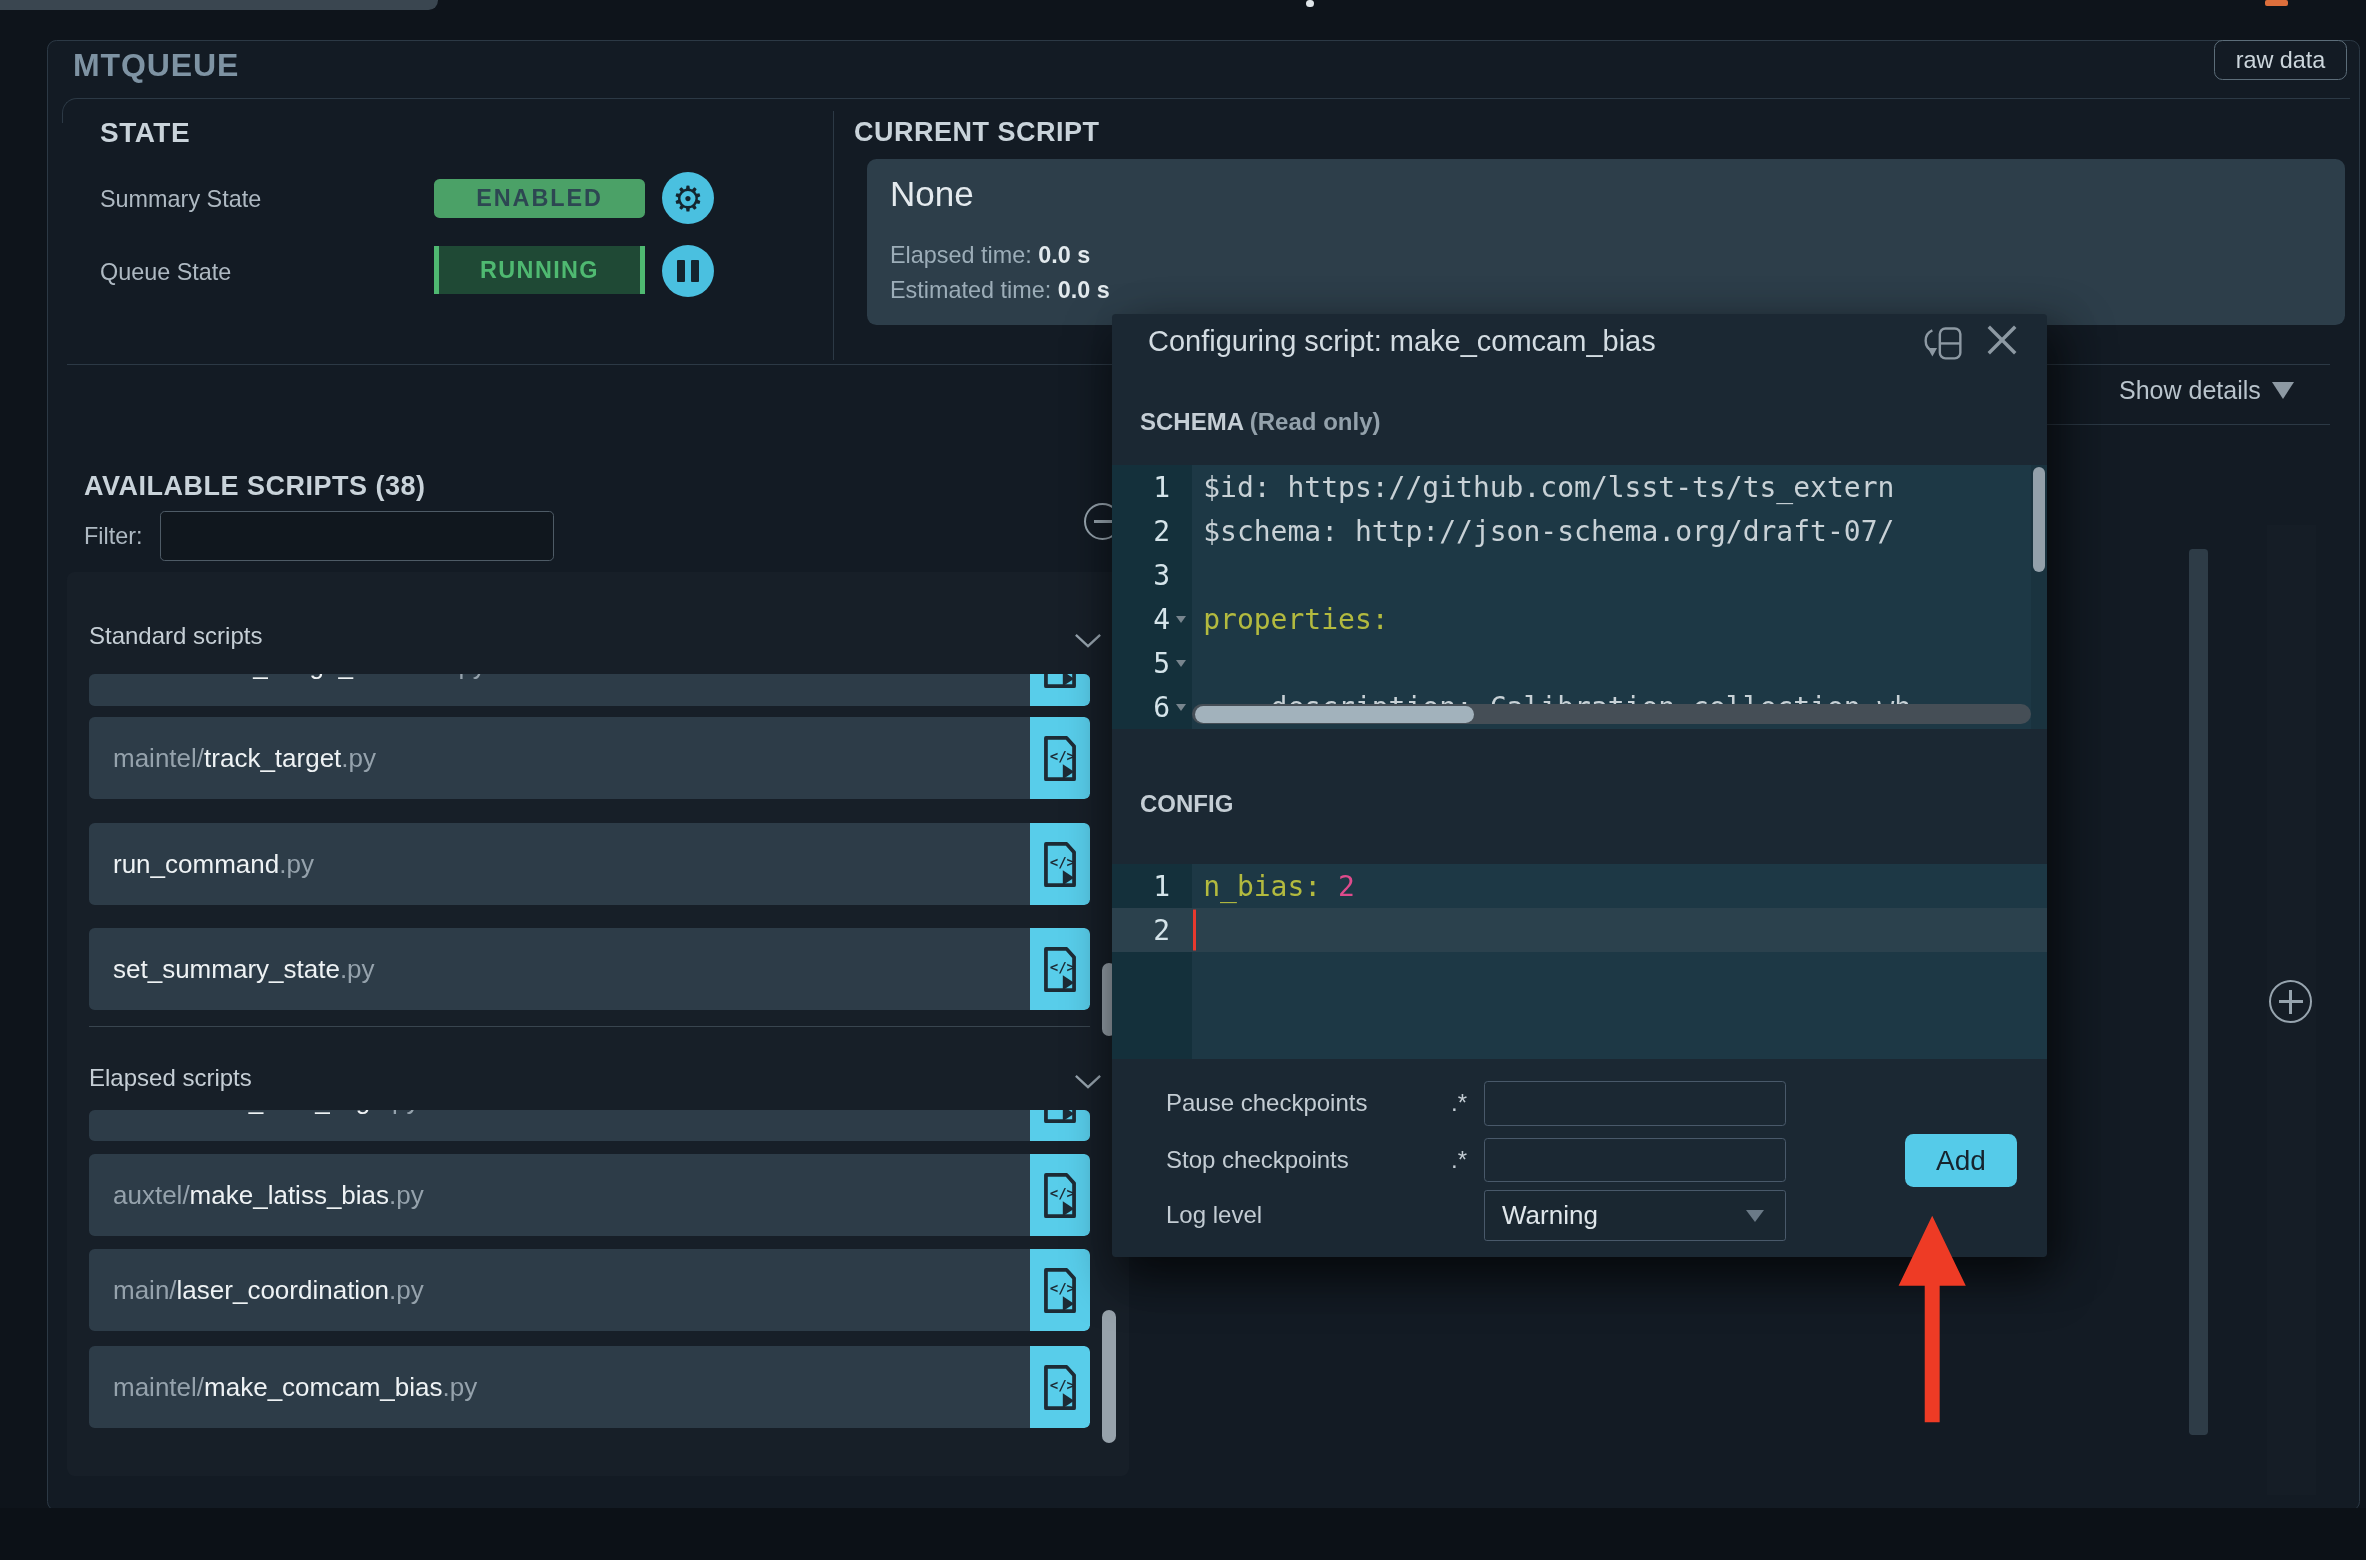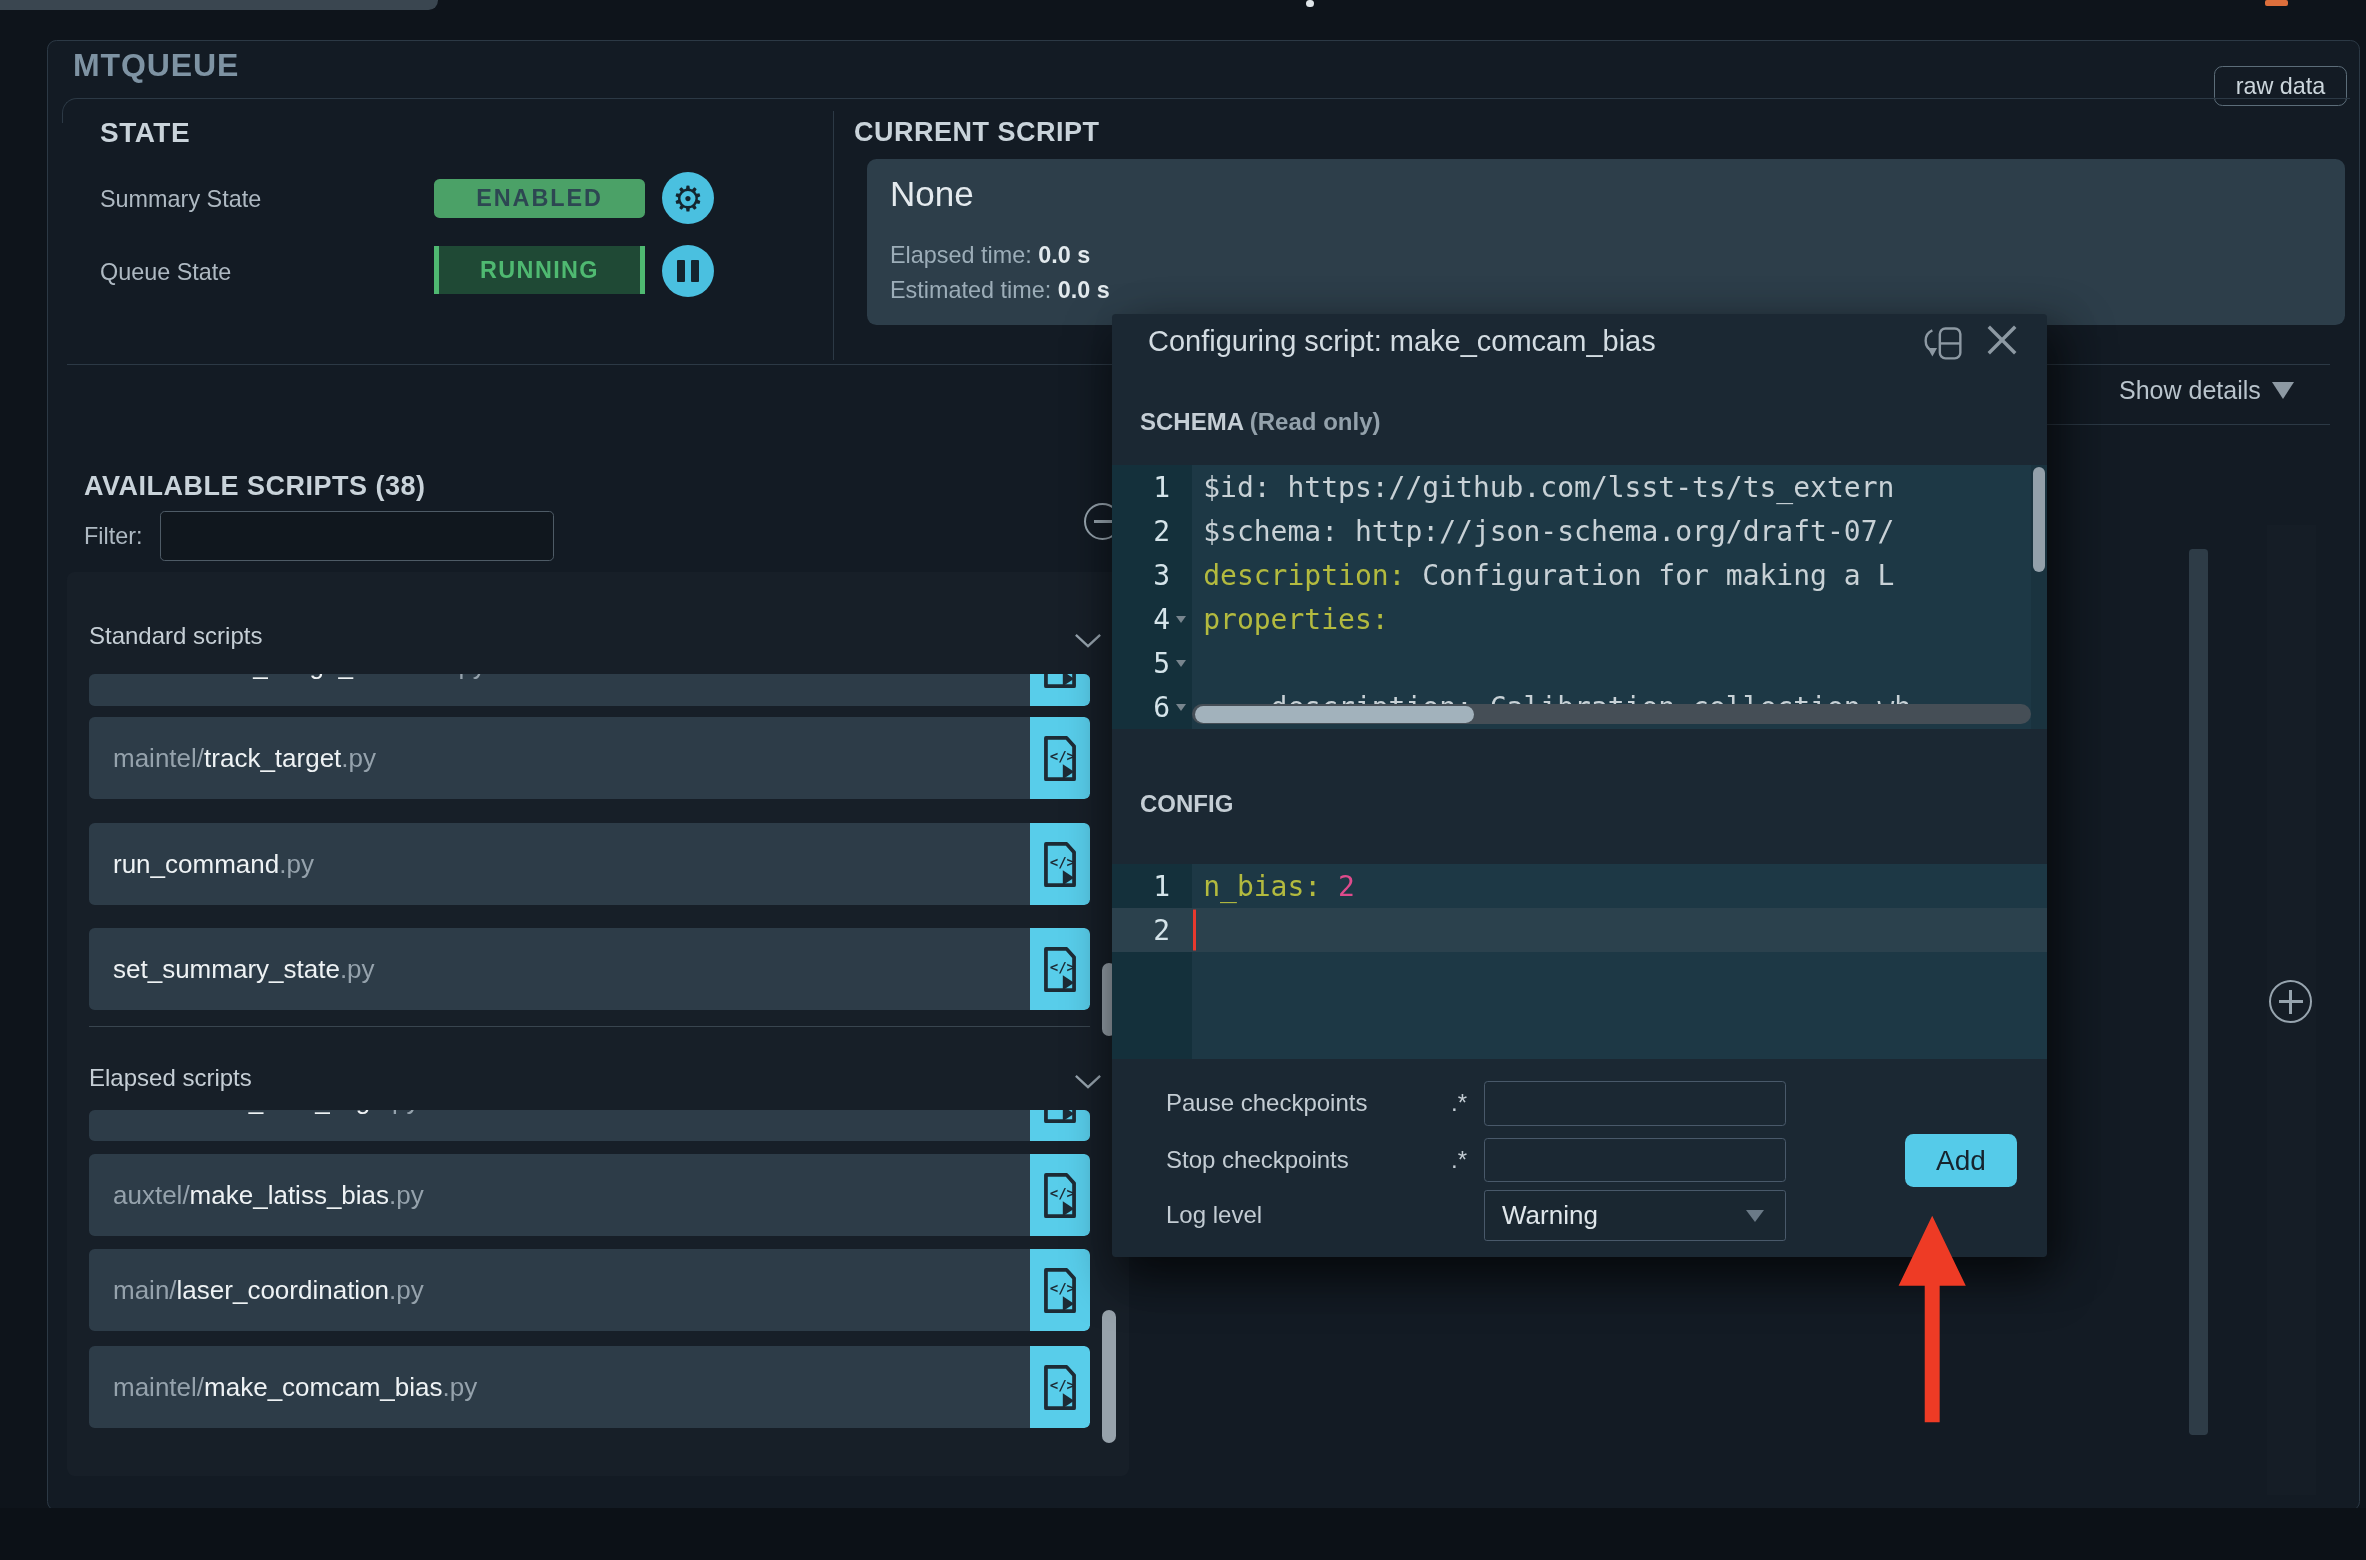--- a/index.html
+++ b/index.html
@@ -9,21 +9,21 @@
 
   
   .tab-sliver{left:0;top:0;width:438px;height:10.3px;background:#3a4650;border-radius:0 0 9.4px 0;}
   .top-dot{left:1306px;top:0;width:7.5px;height:6.6px;border-radius:3.7px;background:#dfe5e9;}
   .top-orange{left:2265px;top:0;width:22.5px;height:5.6px;background:#dd6f3c;border-radius:1.9px;}
 
   
   .panel{left:47px;top:40px;width:2311px;height:1469px;background:#131b24;
          border:0.9px solid #2c3945;border-radius:9.4px;}
   .panel-title{left:73px;top:47px;font-size:32px;font-weight:bold;color:#7e93a3;letter-spacing:0.9px;}
-  .rawdata{left:2214px;top:66px;width:131px;height:38px;border:1.9px solid #5c6d79;border-radius:8.4px;
+  .rawdata{left:2214px;top:40px;width:131px;height:38px;border:1.9px solid #5c6d79;border-radius:8.4px;
            color:#ccd6dc;font-size:23.4px;display:flex;align-items:center;justify-content:center;background:transparent;}
   .sheet{left:62px;top:98px;width:2287px;height:24px;border-top:0.9px solid #2c3945;
          border-left:0.9px solid #2c3945;border-top-left-radius:15px;}
 
   
   .h2{font-size:28px;font-weight:bold;color:#c9d3da;letter-spacing:0.5px;}
   .lbl{font-size:23.4px;color:#aeb9c2;}
   .badge-enabled{left:434px;top:179px;width:211px;height:39px;background:#4ba167;color:#2d4752;
       font-weight:bold;font-size:23.4px;letter-spacing:1.9px;border-radius:5.6px;display:flex;align-items:center;justify-content:center;}
   .badge-running{left:434px;top:246px;width:211px;height:48px;background:#1f4935;color:#4fb971;
@@ -293,21 +293,21 @@
     <div class="codeblock" style="top:151px;height:264px;" id="schema-code">
       <div class="gutter-bg"></div>
       <div class="vtrack">
           <div class="vthumb" style="top:1.9px;height:105px;"></div>
         </div>
       <div class="htrack">
           <div class="hthumb"></div>
         </div>
     <div class="cl"><span class="gut"><span class="ln">1</span><span class="fold"></span></span><span class="code"><span class="seg-plain">$id: https://github.com/lsst-ts/ts_extern</span></span></div>
         <div class="cl"><span class="gut"><span class="ln">2</span><span class="fold"></span></span><span class="code"><span class="seg-plain">$schema: http://json-schema.org/draft-07/</span></span></div>
-        <div class="cl"><span class="gut"><span class="ln">3</span><span class="fold"></span></span><span class="code"><span class="seg-key">description:</span><span class="seg-plain"> Configuration for making a L</span></span></div>
+        <div class="cl"><span class="gut"><span class="ln">3</span><span class="fold"></span></span></div>
         <div class="cl"><span class="gut"><span class="ln">4</span><span class="fold"><i></i></span></span><span class="code"><span class="seg-key">properties:</span></span></div>
         <div class="cl"><span class="gut"><span class="ln">5</span><span class="fold"><i></i></span></span></div>
         <div class="cl"><span class="gut"><span class="ln">6</span><span class="fold"><i></i></span></span><span class="code"><span class="seg-plain">    description: Calibration collection wh</span></span></div>
       </div>
 
     <div class="abs dlg-label" style="left:28px;top:476px;">CONFIG</div>
 
     <div class="codeblock" style="top:550px;height:195px;" id="config-code">
       <div class="gutter-bg"></div>
     <div class="cl"><span class="gut"><span class="ln">1</span><span class="fold"></span></span><span class="code"><span class="seg-key">n_bias:</span><span class="seg-plain"> </span><span class="seg-num">2</span></span></div>

